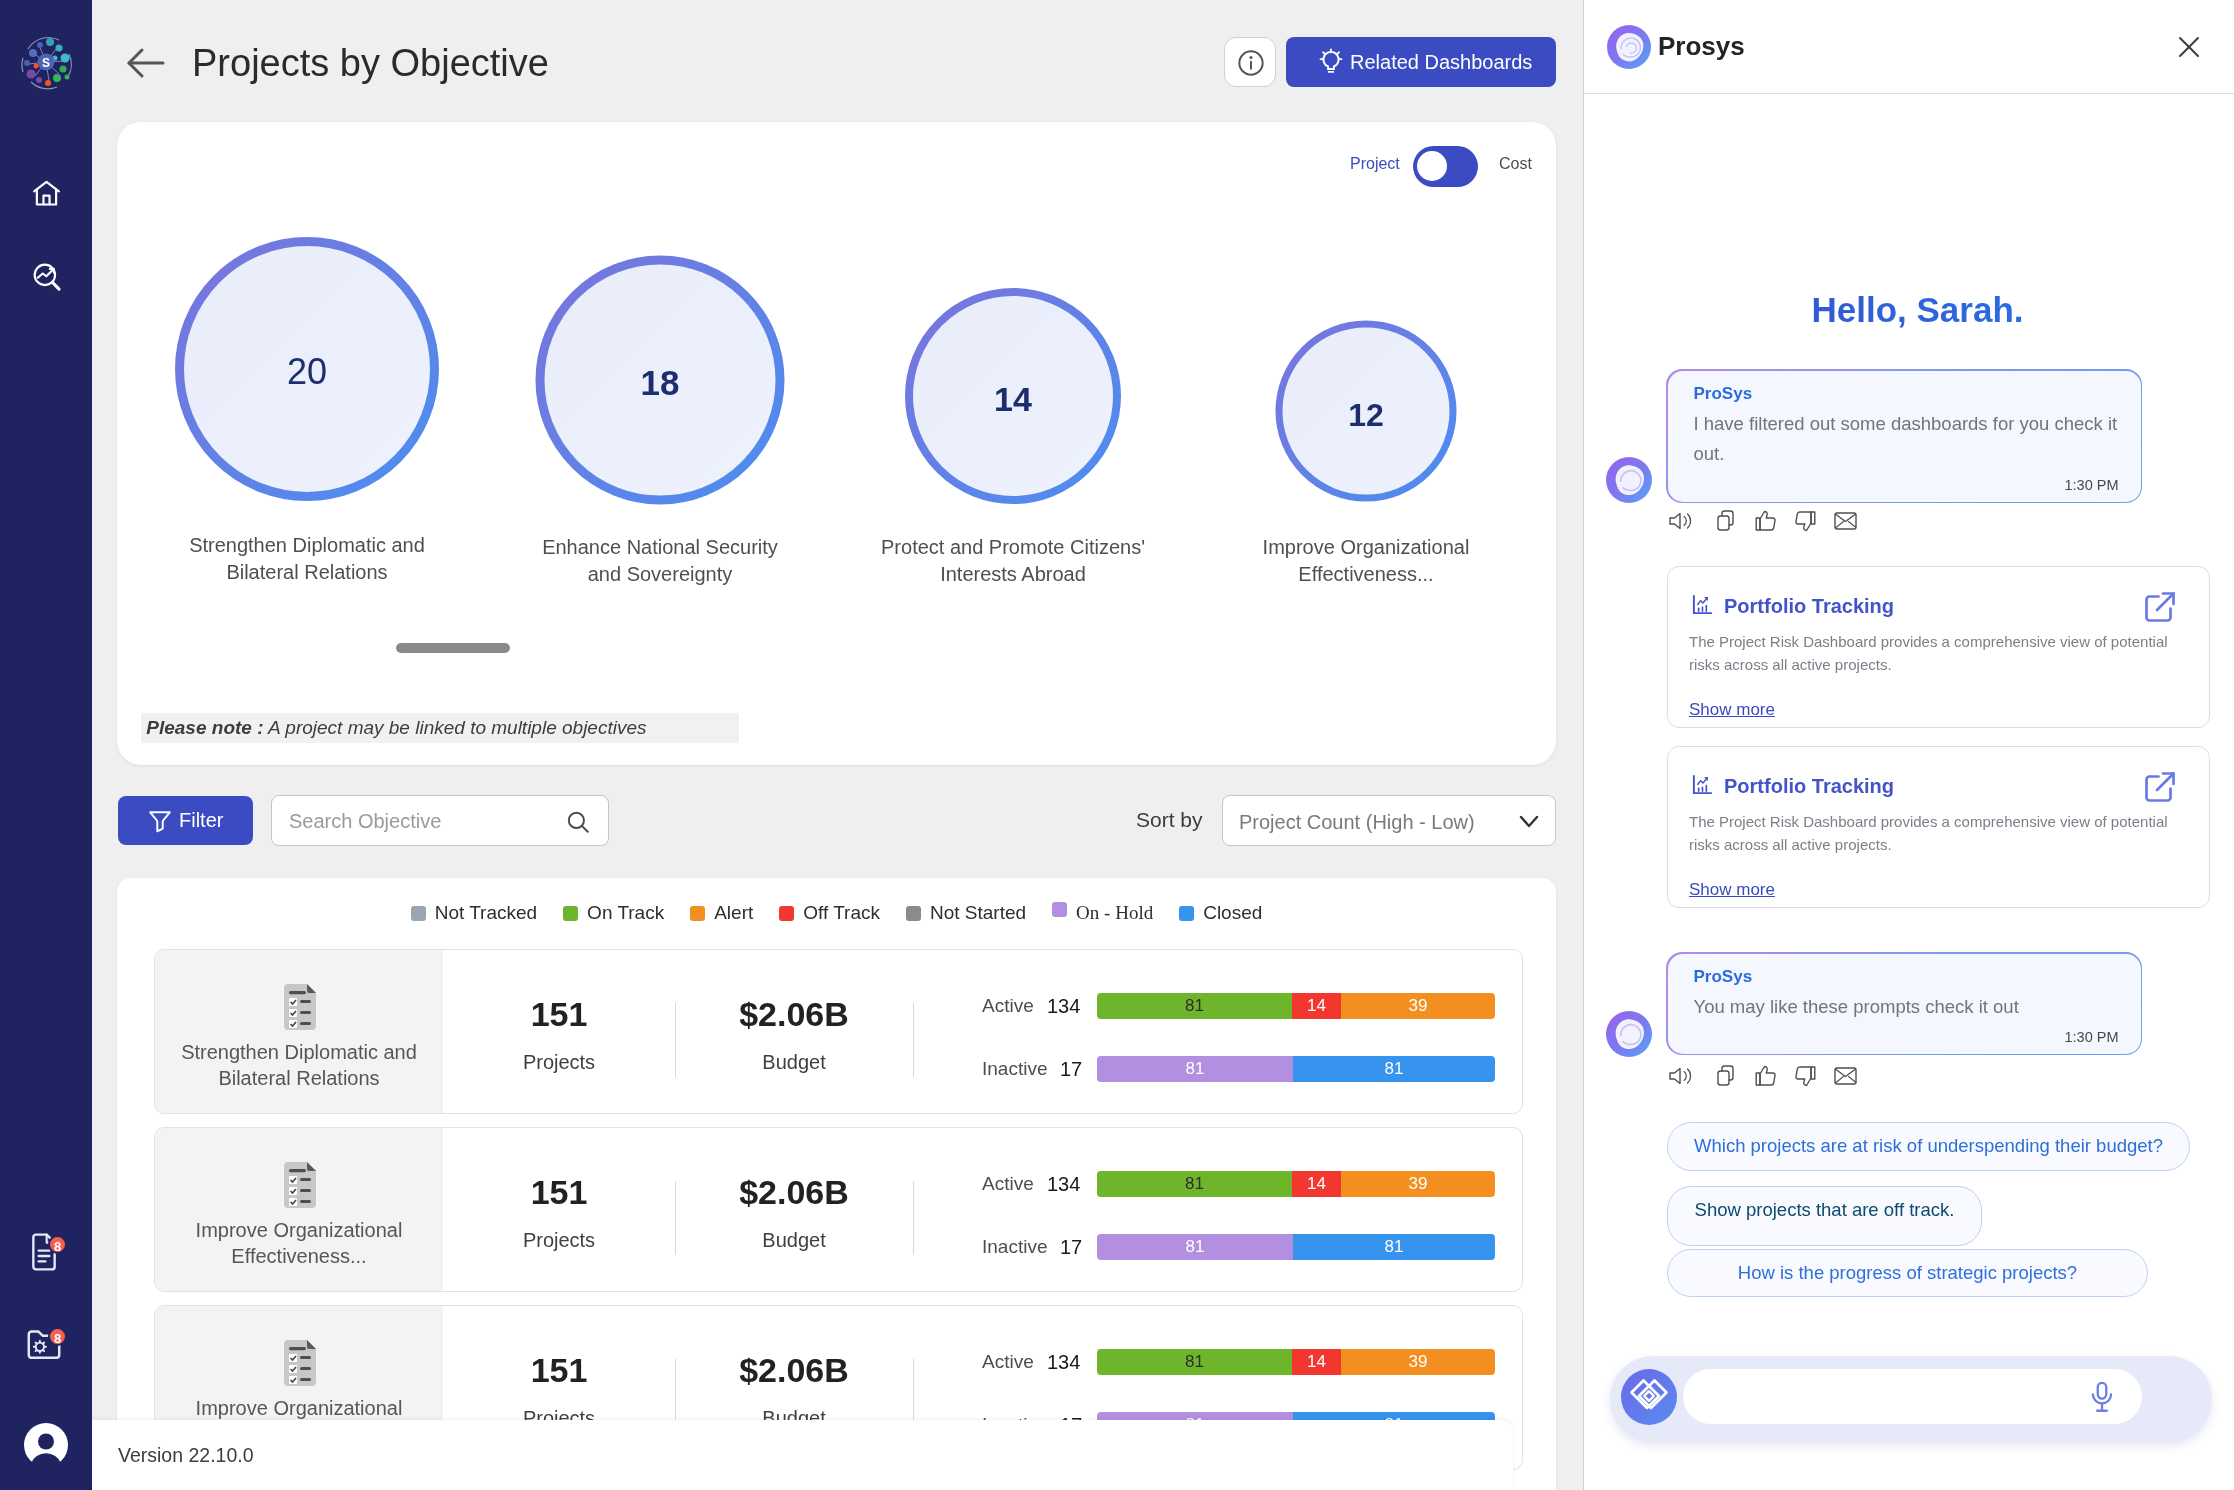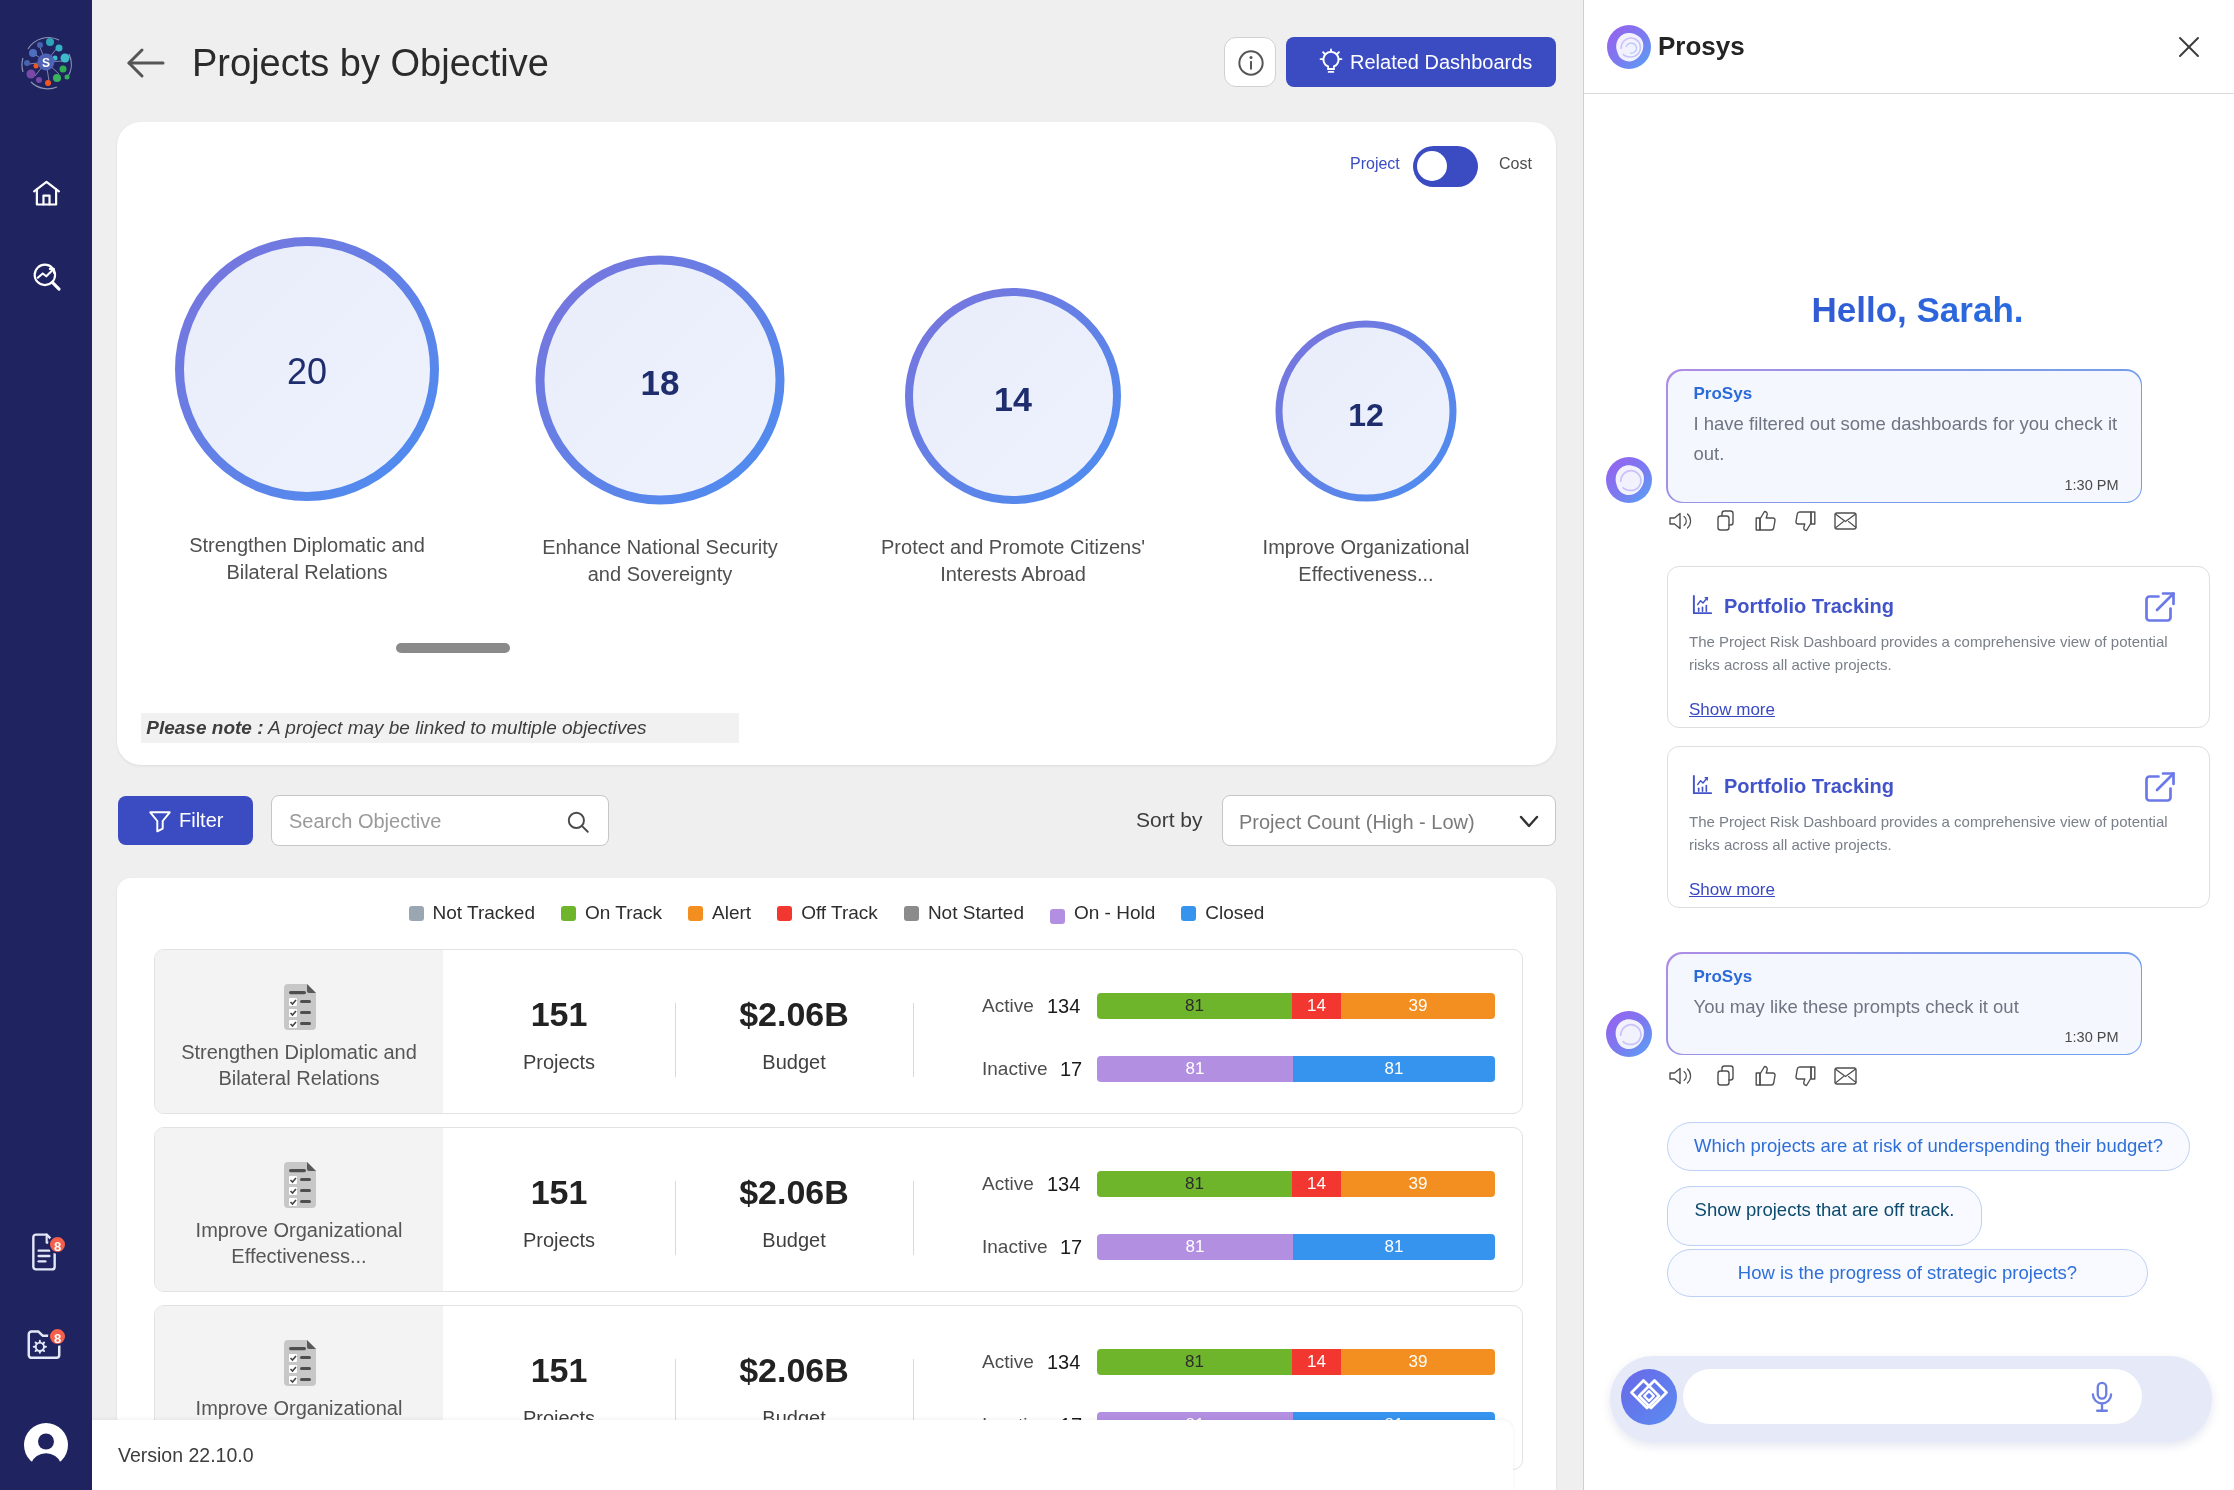--- a/index.html
+++ b/index.html
@@ -195,21 +195,21 @@
 </div>
 
 <div class="abs" id="rowscard" style="left:117px;top:878px;width:1439px;height:612px;background:#fff;border-radius:14px 14px 0 0;box-shadow:0 1px 3px rgba(0,0,0,0.08);">
 
   <div class="abs" style="left:0;top:24px;width:1439px;display:flex;justify-content:center;gap:26px;align-items:center;font-size:19px;color:#2e2e2e;">
     <span style="display:flex;align-items:center;gap:9px;"><i style="width:15px;height:15px;border-radius:3px;background:#9aa7b2;"></i>Not Tracked</span>
     <span style="display:flex;align-items:center;gap:9px;"><i style="width:15px;height:15px;border-radius:3px;background:#6eb52c;"></i>On Track</span>
     <span style="display:flex;align-items:center;gap:9px;"><i style="width:15px;height:15px;border-radius:3px;background:#f38f20;"></i>Alert</span>
     <span style="display:flex;align-items:center;gap:9px;"><i style="width:15px;height:15px;border-radius:3px;background:#f23730;"></i>Off Track</span>
     <span style="display:flex;align-items:center;gap:9px;"><i style="width:15px;height:15px;border-radius:3px;background:#8b8b8b;"></i>Not Started</span>
-    <span style="display:flex;align-items:flex-end;gap:9px;"><i style="width:15px;height:15px;border-radius:3px;background:#b38fe2;"></i>On - Hold</span>
+    <span style="display:flex;align-items:flex-start;gap:9px;font-family:Liberation Serif, serif;"><i style="width:15px;height:15px;border-radius:3px;background:#b38fe2;"></i>On - Hold</span>
     <span style="display:flex;align-items:center;gap:9px;"><i style="width:15px;height:15px;border-radius:3px;background:#3693ee;"></i>Closed</span>
   </div>
 
   <div class="objrow" style="left:37px;top:71px;">
     <div class="rowgray"></div>
     <svg class="icondoc" width="36" height="48" viewBox="0 0 36 48">
       <path d="M2 5 a4 4 0 0 1 4-4 H25 L34 10 V43 a4 4 0 0 1 -4 4 H6 a4 4 0 0 1 -4-4 Z" fill="#c7c7c7"></path>
       <path d="M25 1 L34 10 H27 a2 2 0 0 1 -2-2 Z" fill="#595959"></path>
       <rect x="7" y="8" width="17" height="3.2" rx="1.6" fill="#4e4e4e"></rect>
       <g>

